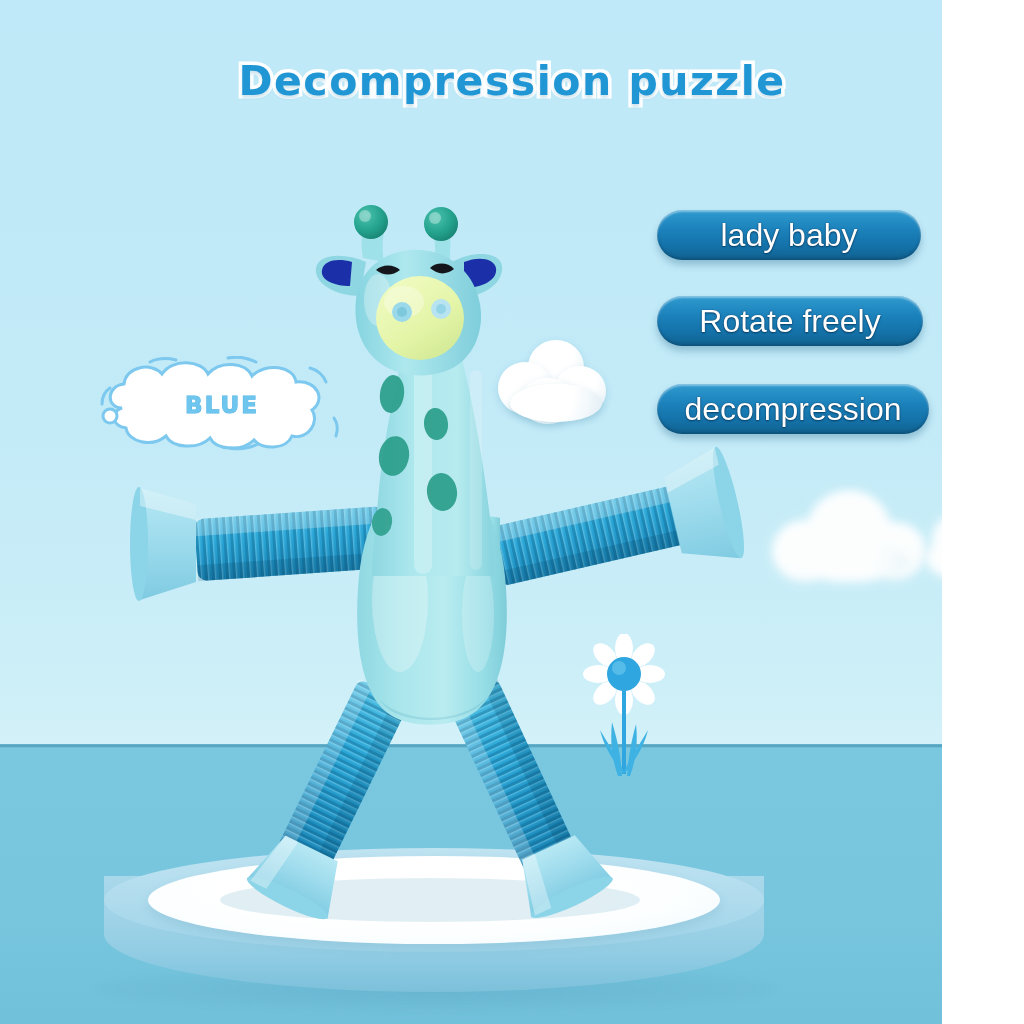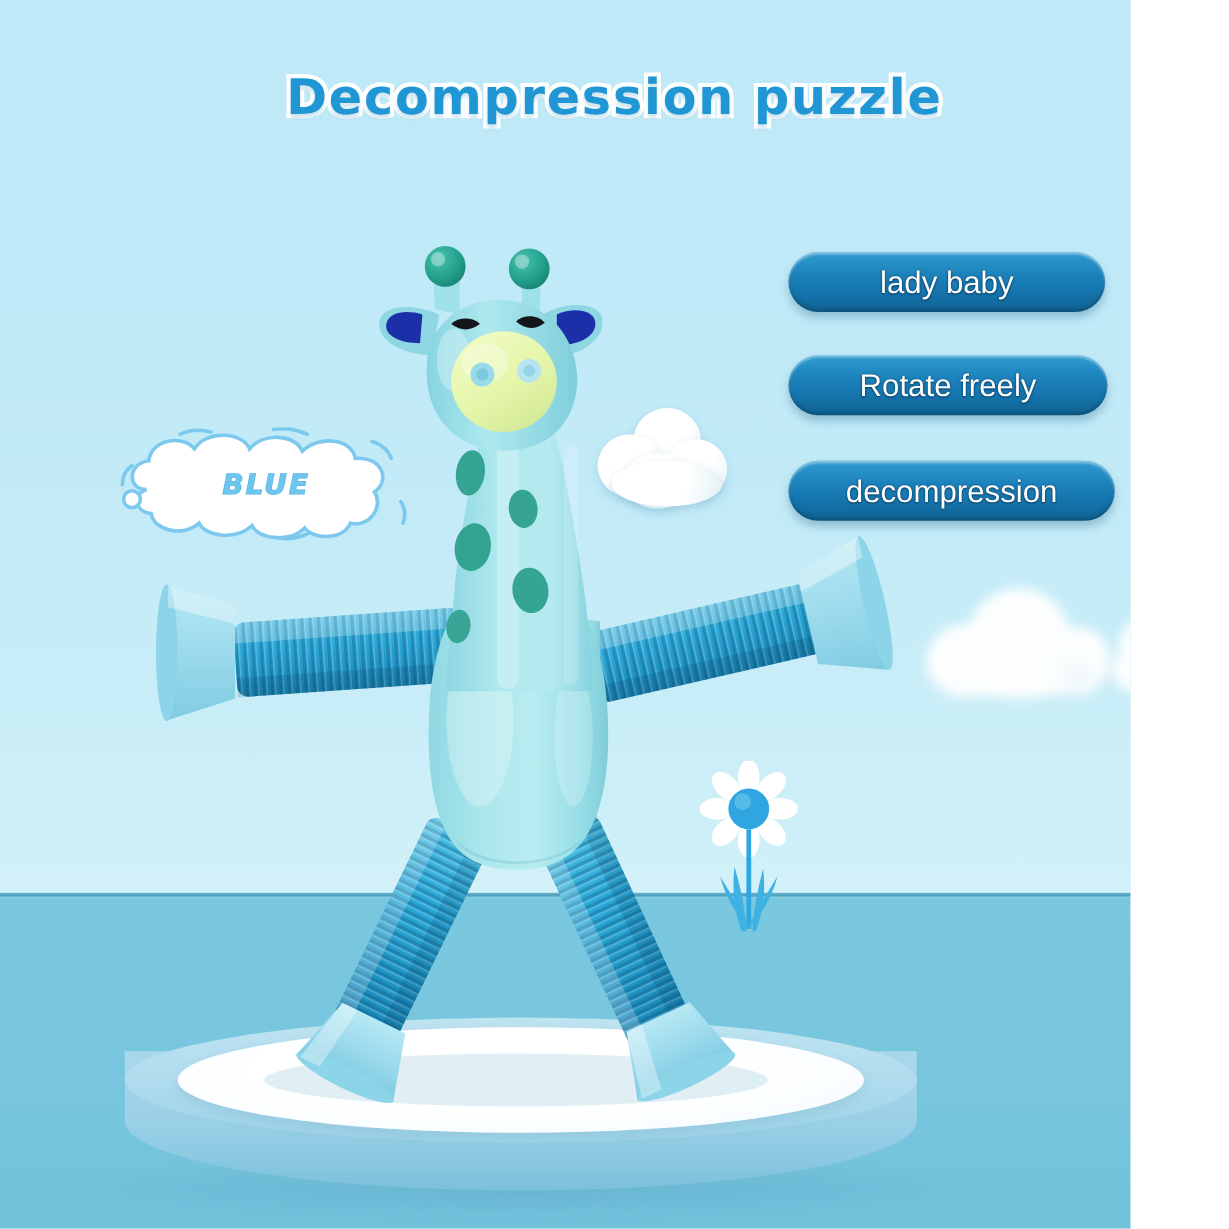--- a/index.html
+++ b/index.html
@@ -58,21 +58,21 @@
     border-radius: 27px;
     background: linear-gradient(180deg, #2f9bd0 0%, #1c82bb 38%, #1472a9 72%, #11628f 100%);
     box-shadow:
       0 5px 7px rgba(60,120,155,0.38),
       inset 0 2px 2px rgba(255,255,255,0.42),
       inset 0 -2px 3px rgba(0,40,70,0.30);
     display: flex;
     align-items: center;
     justify-content: center;
     color: #ffffff;
-    font-size: 26px;
+    font-size: 32px;
     font-family: "Liberation Sans", sans-serif;
     text-shadow: 0 1px 2px rgba(0,45,80,0.75), 0 0 1px rgba(0,45,80,0.9);
     white-space: nowrap;
     box-sizing: border-box;
     padding: 0 22px;
   }
   .pill-0 { top: 210px; width: 264px; }
   .pill-1 { top: 296px; width: 266px; }
   .pill-2 { top: 384px; width: 272px; }
 
@@ -87,21 +87,20 @@
     position: absolute;
     left: 0; top: 36px; width: 252px;
     text-align: center;
     font-family: "DejaVu Sans", sans-serif;
     font-weight: bold;
     font-size: 23px;
     letter-spacing: 2px;
     color: #6ec5ee;
     -webkit-text-stroke: 1px #4fb3e4;
     paint-order: stroke fill;
-    font-style: italic;
   }
 
   
   .cloud-mid { position: absolute; left: 498px; top: 340px; width: 120px; height: 88px; }
   .cloud-mid span {
     position: absolute;
     border-radius: 50%;
     background: radial-gradient(circle at 34% 28%, #ffffff 48%, #f2f8fb 72%, #dfecf3 100%);
     box-shadow: 0 3px 7px rgba(110,170,195,0.30);
   }

